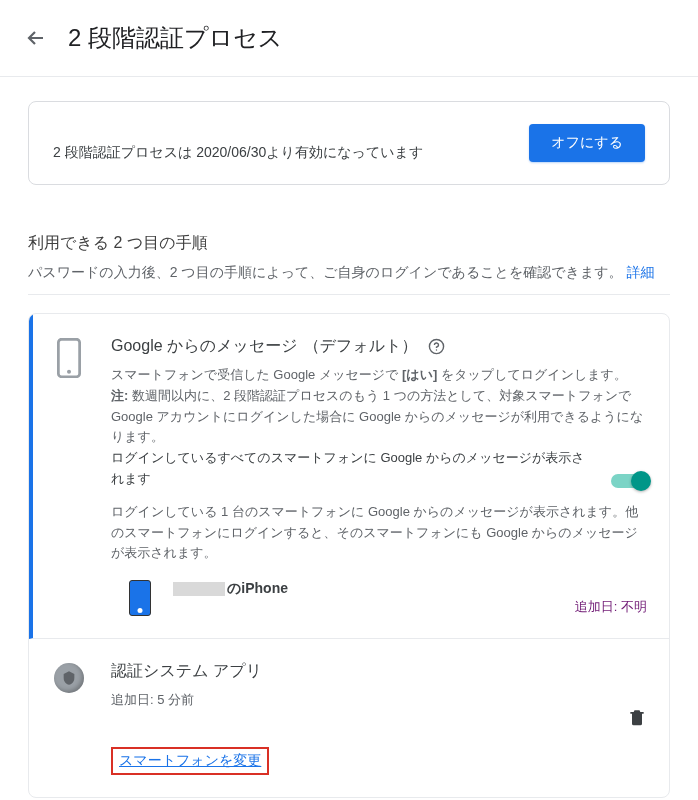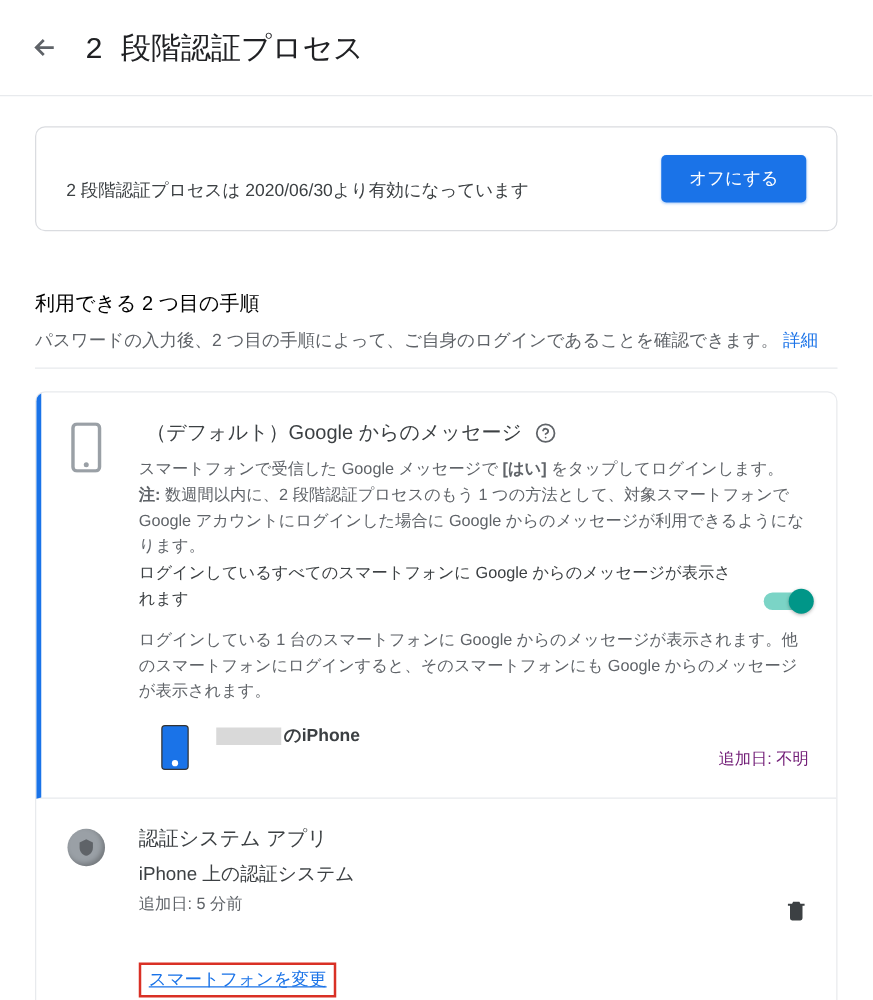--- a/index.html
+++ b/index.html
@@ -20,21 +20,20 @@
       color: #5f6368;
       margin-right: 20px;
       cursor: pointer;
       display: flex;
       align-items: center;
     }
     .page-title {
       font-size: 24px;
       font-weight: 400;
       color: #202124;
-      font-family: Liberation Mono, monospace;
     }
     .content {
       padding: 24px 28px;
     }
     .status-card {
       border: 1px solid #dadce0;
       border-radius: 8px;
       padding: 22px 24px;
       display: flex;
       align-items: flex-end;
@@ -50,21 +49,21 @@
       color: #ffffff;
       border: none;
       border-radius: 4px;
       padding: 10px 22px;
       font-size: 14px;
       cursor: pointer;
       box-shadow: 0 1px 2px rgba(26,115,232,.3);
     }
     .section-title {
       font-size: 16px;
-      color: #000000;
+      color: #404040;
       margin-bottom: 10px;
     }
     .section-desc {
       font-size: 14px;
       color: #5f6368;
       margin-bottom: 12px;
     }
     .section-desc a { color: #1a73e8; text-decoration: none; }
     .divider {
       height: 1px;
@@ -241,22 +240,22 @@
 
     <div class="method-item active">
       <div class="method-icon">
         <svg width="28" height="40" viewBox="0 0 20 32" fill="none">
           <rect x="1.5" y="1" width="17" height="30" rx="2.5" stroke="#9aa0a6" stroke-width="2.2"></rect>
           <circle cx="10" cy="27" r="1.6" fill="#9aa0a6"></circle>
         </svg>
       </div>
       <div class="method-body">
         <div class="method-title">
+          <span>Google からのメッセージ</span>
           <span style="margin-left:6px">（デフォルト）</span>
-          <span>Google からのメッセージ</span>
           <span class="help-icon">
             <svg width="17" height="17" viewBox="0 0 24 24" fill="none" stroke="currentColor" stroke-width="2">
                 <circle cx="12" cy="12" r="10"></circle>
                 <path d="M9.1 9a3 3 0 015.8 1c0 2-3 3-3 3" stroke-linecap="round"></path>
                 <circle cx="12" cy="17" r="1" fill="currentColor" stroke="none"></circle>
               </svg>
           </span>
         </div>
         <div class="method-desc">
           <span>スマートフォンで受信した Google メッセージで </span><b>[はい]</b><span> をタップしてログインします。</span><br>
@@ -283,21 +282,20 @@
       <div class="method-icon">
         <div class="auth-icon-circle">
           <svg width="16" height="16" viewBox="0 0 24 24" fill="#5f6368">
               <path d="M12 2l8 4v6c0 5-3.4 9.3-8 10-4.6-.7-8-5-8-10V6l8-4z"></path>
             </svg>
         </div>
       </div>
       <div class="method-body method-flex">
         <div style="flex:1">
           <div class="method-title">認証システム アプリ</div>
-          <div class="method-sub">iPhone 上の認証システム</div>
           <div class="method-desc">追加日: 5 分前</div>
           <div class="link-row">
             <a href="#" class="change-link">スマートフォンを変更</a>
           </div>
         </div>
         <span class="trash">
           <svg width="20" height="22" viewBox="0 0 24 24" fill="currentColor">
               <path d="M6 7h12v13a2 2 0 01-2 2H8a2 2 0 01-2-2V7zm3-3h6l1 2h4v2H4V6h4l1-2z"></path>
             </svg>
         </span>

